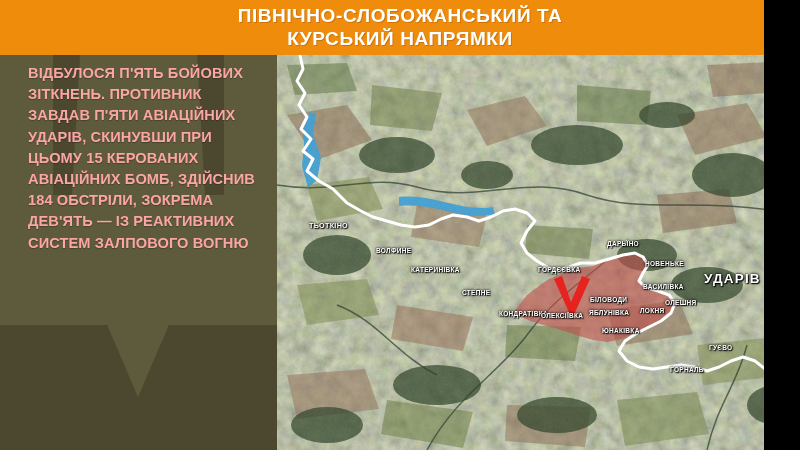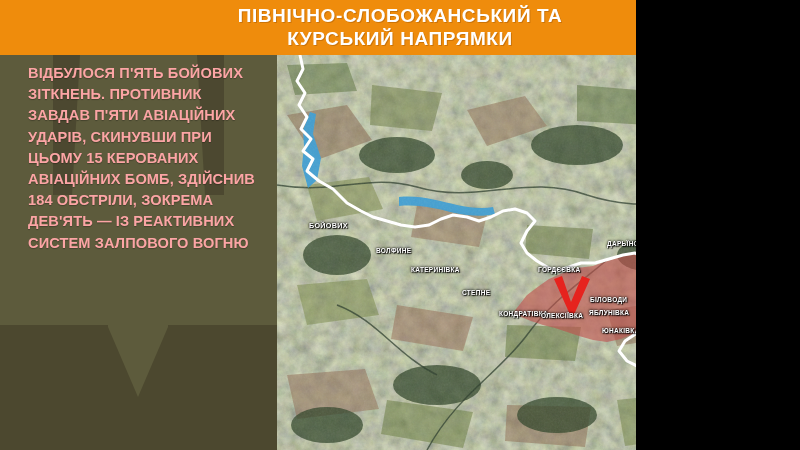--- a/index.html
+++ b/index.html
@@ -1,20 +1,21 @@
 <!DOCTYPE html>
 <html lang="uk"><head>
 <meta charset="utf-8">
 <title>Північно-Слобожанський та Курський напрямки</title>
 <style>
   html,body{margin:0;padding:0;background:#000;}
   #root{
-    position:relative;width:636px;height:450px;overflow:hidden;
+    position:relative;width:752px;height:450px;overflow:hidden;
     font-family:"Liberation Sans","DejaVu Sans",sans-serif;
     background:#55553a;
+    padding-left:12px;
   }
 
   
   .header{
     position:absolute;left:0;top:0;width:800px;height:55px;
     background:#ef8c0c;z-index:40;
   }
   .header-title{
     position:absolute;left:0;top:5px;width:800px;
     text-align:center;color:#ffffff;
@@ -192,33 +193,33 @@
                  L398 248 L394 258 L384 266 L372 272 L360 278 L348 286 L342 296
                  L350 306 L362 312 L376 314 L390 312 L404 310 L418 312 L430 316
                  L442 312 L454 306 L466 302 L478 306 L488 314 L498 322 L508 332
                  L514 344 L512 356 L506 368 L500 380 L504 392"></path>
       </g>
 
       <path d="M277 224 L295 264 L313 224 L305 221 L294 247 L285 221 Z" fill="#e6231e"></path>
     </svg>
 
     <div id="map-labels">
-        <div class="lbl md" style="left: 32px; top: 166px;">БОЙОВИХ</div>
+        <div class="lbl md" style="left: 32px; top: 166px;">ТЬОТКІНО</div>
         <div class="lbl sm" style="left: 99px; top: 192px;">ВОЛФИНЕ</div>
         <div class="lbl sm" style="left: 134px; top: 211px;">КАТЕРИНІВКА</div>
         <div class="lbl sm" style="left: 185px; top: 234px;">СТЕПНЕ</div>
         <div class="lbl sm" style="left: 222px; top: 255px;">КОНДРАТІВКА</div>
         <div class="lbl sm" style="left: 261px; top: 211px;">ГОРДЄЄВКА</div>
         <div class="lbl sm" style="left: 264px; top: 257px;">ОЛЕКСІЇВКА</div>
         <div class="lbl sm" style="left: 312px; top: 254px;">ЯБЛУНІВКА</div>
         <div class="lbl sm" style="left: 313px; top: 241px;">БІЛОВОДИ</div>
         <div class="lbl sm" style="left: 330px; top: 185px;">ДАРЬЇНО</div>
         <div class="lbl sm" style="left: 368px; top: 205px;">НОВЕНЬКЕ</div>
         <div class="lbl sm" style="left: 366px; top: 228px;">ВАСИЛІВКА</div>
         <div class="lbl sm" style="left: 363px; top: 252px;">ЛОКНЯ</div>
         <div class="lbl sm" style="left: 388px; top: 244px;">ОЛЕШНЯ</div>
         <div class="lbl sm" style="left: 325px; top: 272px;">ЮНАКІВКА</div>
-        <div class="lbl big" style="left: 427px; top: 216px;">СИСТЕМ</div>
+        <div class="lbl big" style="left: 427px; top: 216px;">УДАРІВ</div>
         <div class="lbl sm" style="left: 432px; top: 289px;">ГУЄВО</div>
         <div class="lbl sm" style="left: 393px; top: 311px;">ГОРНАЛЬ</div>
       </div>
   </div>
 </div>
 
 </body></html>

